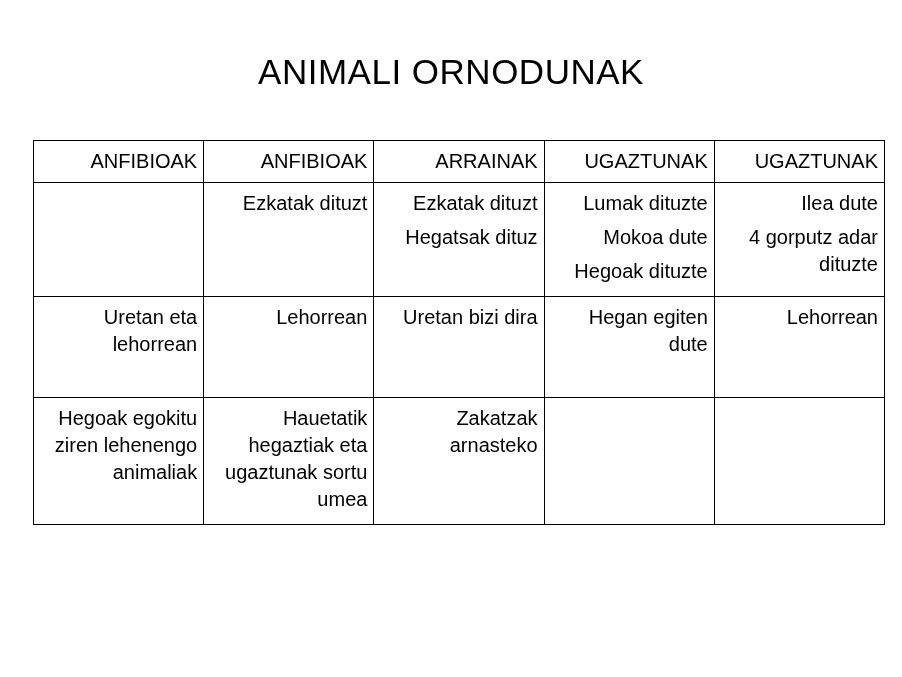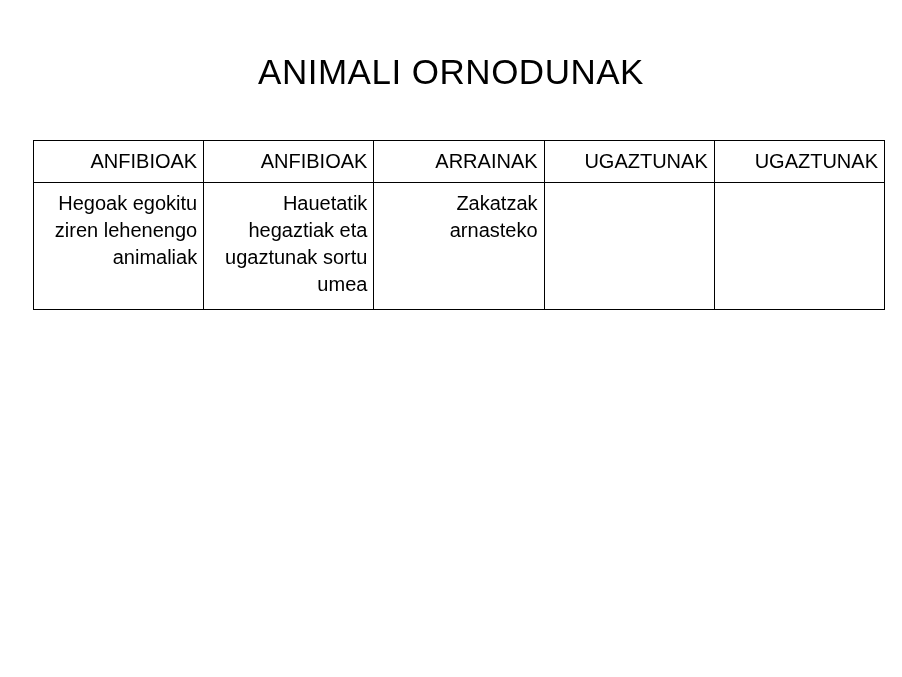--- a/index.html
+++ b/index.html
@@ -72,20 +72,56 @@
     <thead>
       <tr>
           <th>ANFIBIOAK</th>
           <th>ANFIBIOAK</th>
           <th>ARRAINAK</th>
           <th>UGAZTUNAK</th>
           <th>UGAZTUNAK</th>
         </tr>
     </thead>
     <tbody>
+        <tr class="row-0">
+          <td></td>
+          <td>
+            <p>Ezkatak dituzt</p>
+          </td>
+          <td>
+            <p>Ezkatak dituzt</p>
+            <p>Hegatsak dituz</p>
+          </td>
+          <td>
+            <p>Lumak dituzte</p>
+            <p>Mokoa dute</p>
+            <p>Hegoak dituzte</p>
+          </td>
+          <td>
+            <p>Ilea dute</p>
+            <p>4 gorputz adar dituzte</p>
+          </td>
+        </tr>
+        <tr class="row-2">
+          <td>
+            <p>Uretan eta lehorrean</p>
+          </td>
+          <td>
+            <p>Lehorrean</p>
+          </td>
+          <td>
+            <p>Uretan bizi dira</p>
+          </td>
+          <td>
+            <p>Hegan egiten dute</p>
+          </td>
+          <td>
+            <p>Lehorrean</p>
+          </td>
+        </tr>
         <tr class="row-3">
           <td>
             <p>Hegoak egokitu ziren lehenengo animaliak</p>
           </td>
           <td>
             <p>Hauetatik hegaztiak eta ugaztunak sortu umea</p>
           </td>
           <td>
             <p>Zakatzak arnasteko</p>
           </td>

